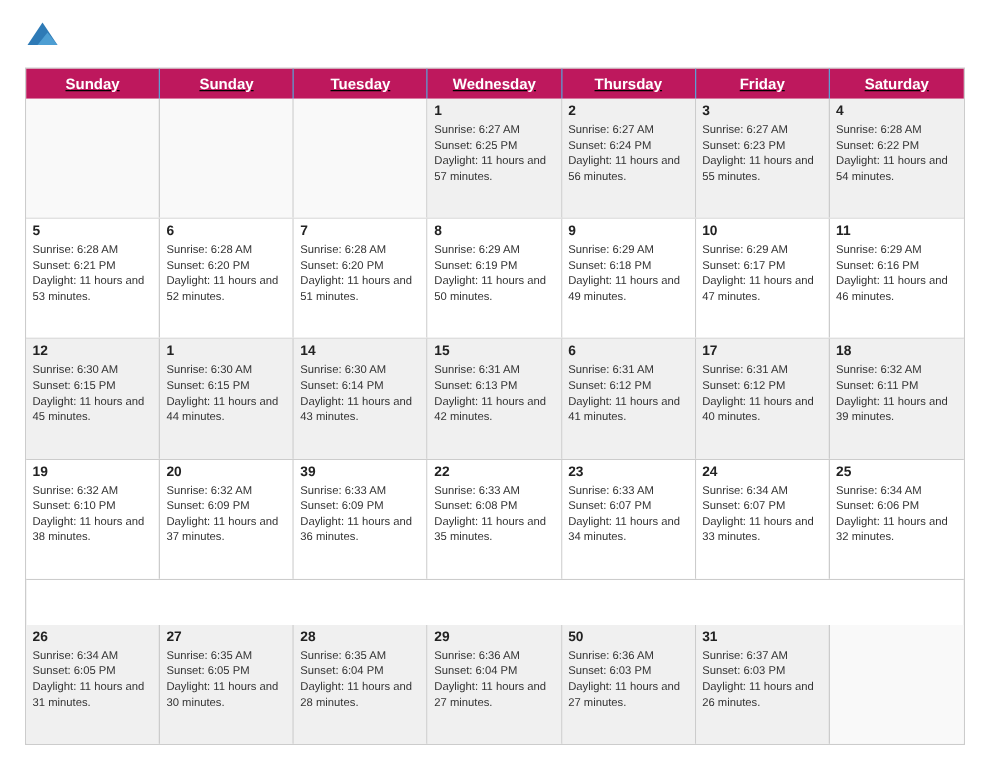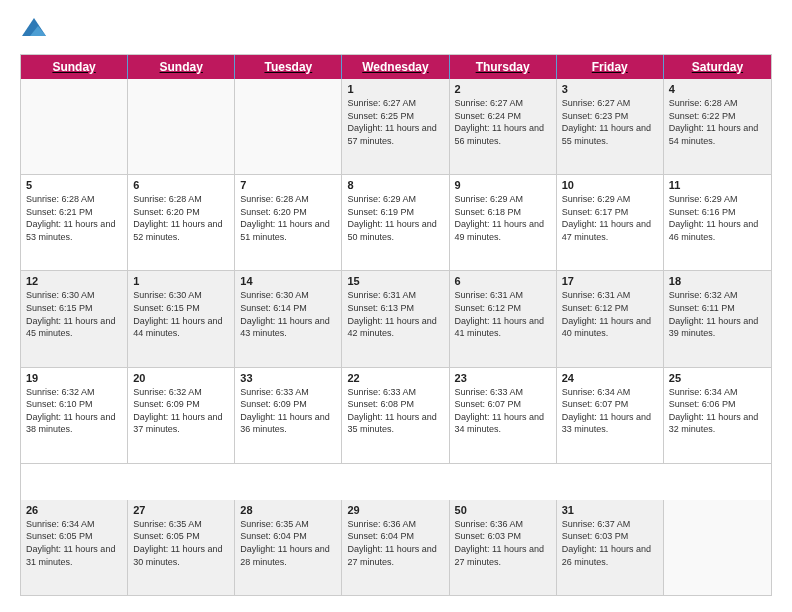--- a/index.html
+++ b/index.html
@@ -231,21 +231,21 @@
         <div class="cal-row">
           <div class="cal-cell">
             <div class="day-num">19</div>
             <div class="cell-text">Sunrise: 6:32 AM<br>Sunset: 6:10 PM<br>Daylight: 11 hours and 38 minutes.</div>
           </div>
           <div class="cal-cell">
             <div class="day-num">20</div>
             <div class="cell-text">Sunrise: 6:32 AM<br>Sunset: 6:09 PM<br>Daylight: 11 hours and 37 minutes.</div>
           </div>
           <div class="cal-cell">
-            <div class="day-num">33</div>
+            <div class="day-num">39</div>
             <div class="cell-text">Sunrise: 6:33 AM<br>Sunset: 6:09 PM<br>Daylight: 11 hours and 36 minutes.</div>
           </div>
           <div class="cal-cell">
             <div class="day-num">22</div>
             <div class="cell-text">Sunrise: 6:33 AM<br>Sunset: 6:08 PM<br>Daylight: 11 hours and 35 minutes.</div>
           </div>
           <div class="cal-cell">
             <div class="day-num">23</div>
             <div class="cell-text">Sunrise: 6:33 AM<br>Sunset: 6:07 PM<br>Daylight: 11 hours and 34 minutes.</div>
           </div>

